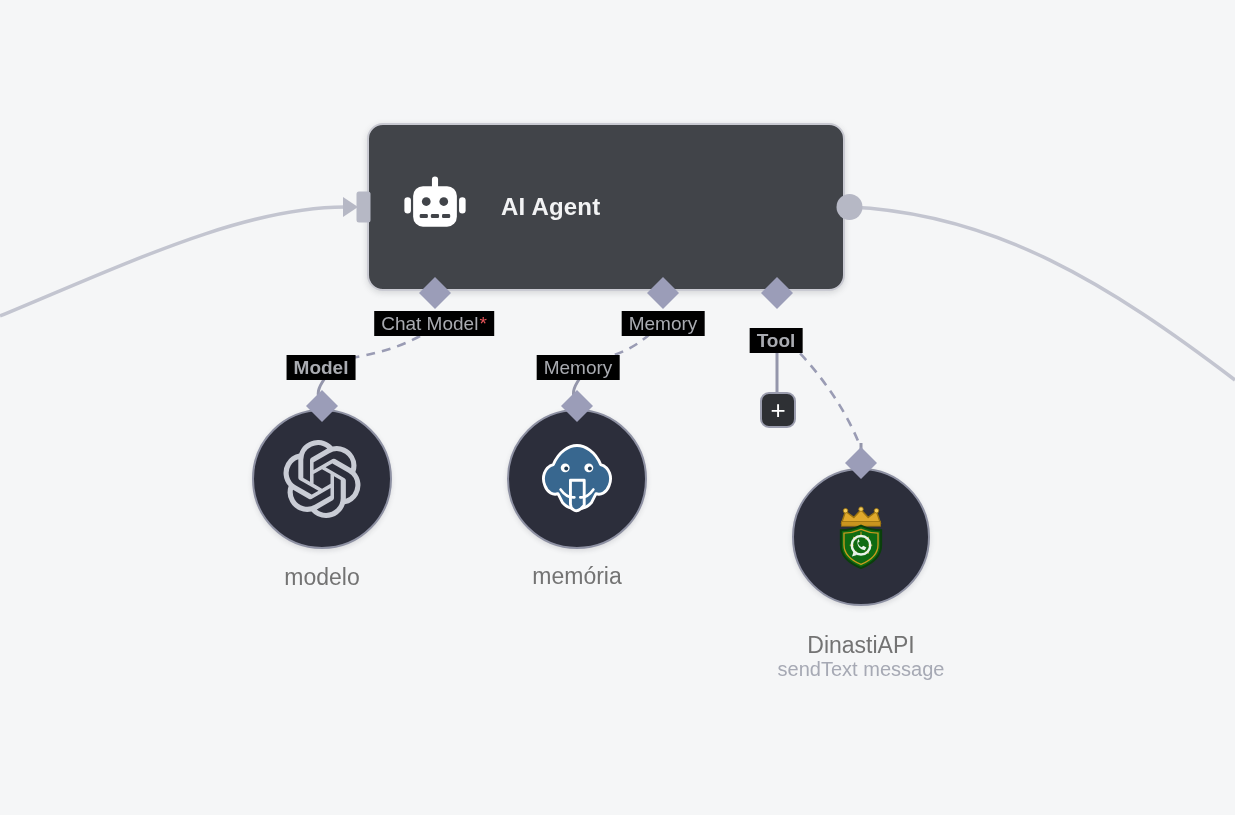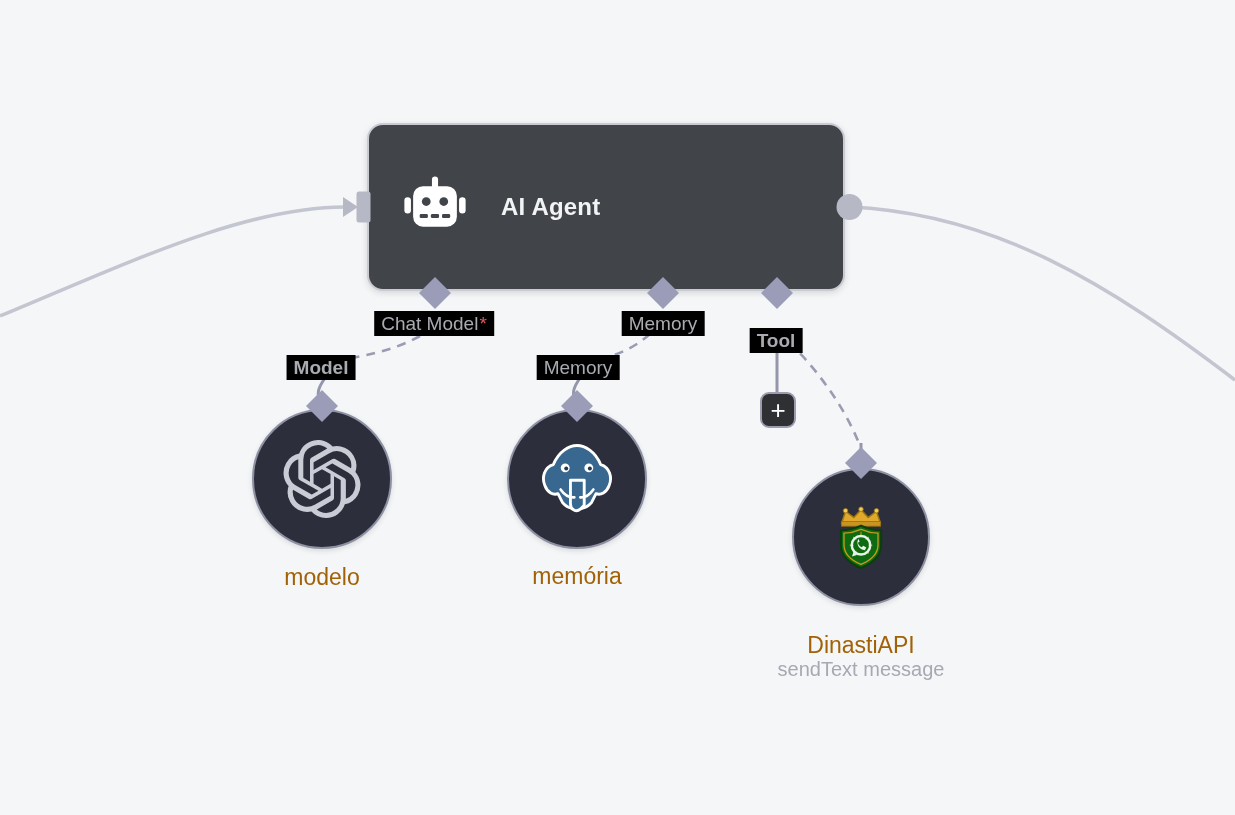--- a/index.html
+++ b/index.html
@@ -47,21 +47,21 @@
     border:2px solid #8e91a3;box-sizing:border-box;z-index:2;
     display:flex;align-items:center;justify-content:center;cursor:pointer;
     box-shadow:0 2px 5px rgba(68,71,80,0.16);
   }
   .sub-node.model  {left:252px;top:409px;width:140px;height:140px;}
   .sub-node.memory {left:507px;top:409px;width:140px;height:140px;}
   .sub-node.tool   {left:792px;top:468px;width:138px;height:138px;}
 
   .caption{
     position:absolute;transform:translateX(-50%);z-index:2;
-    color:#a16207;font-size:23px;white-space:nowrap;
+    color:#737373;font-size:23px;white-space:nowrap;
   }
   .subcaption{
     position:absolute;transform:translateX(-50%);z-index:2;
     color:#a6a9b4;font-size:20px;white-space:nowrap;
   }
 </style>
 </head>
 <body>
 
 <div class="stage" data-interactable="true">

